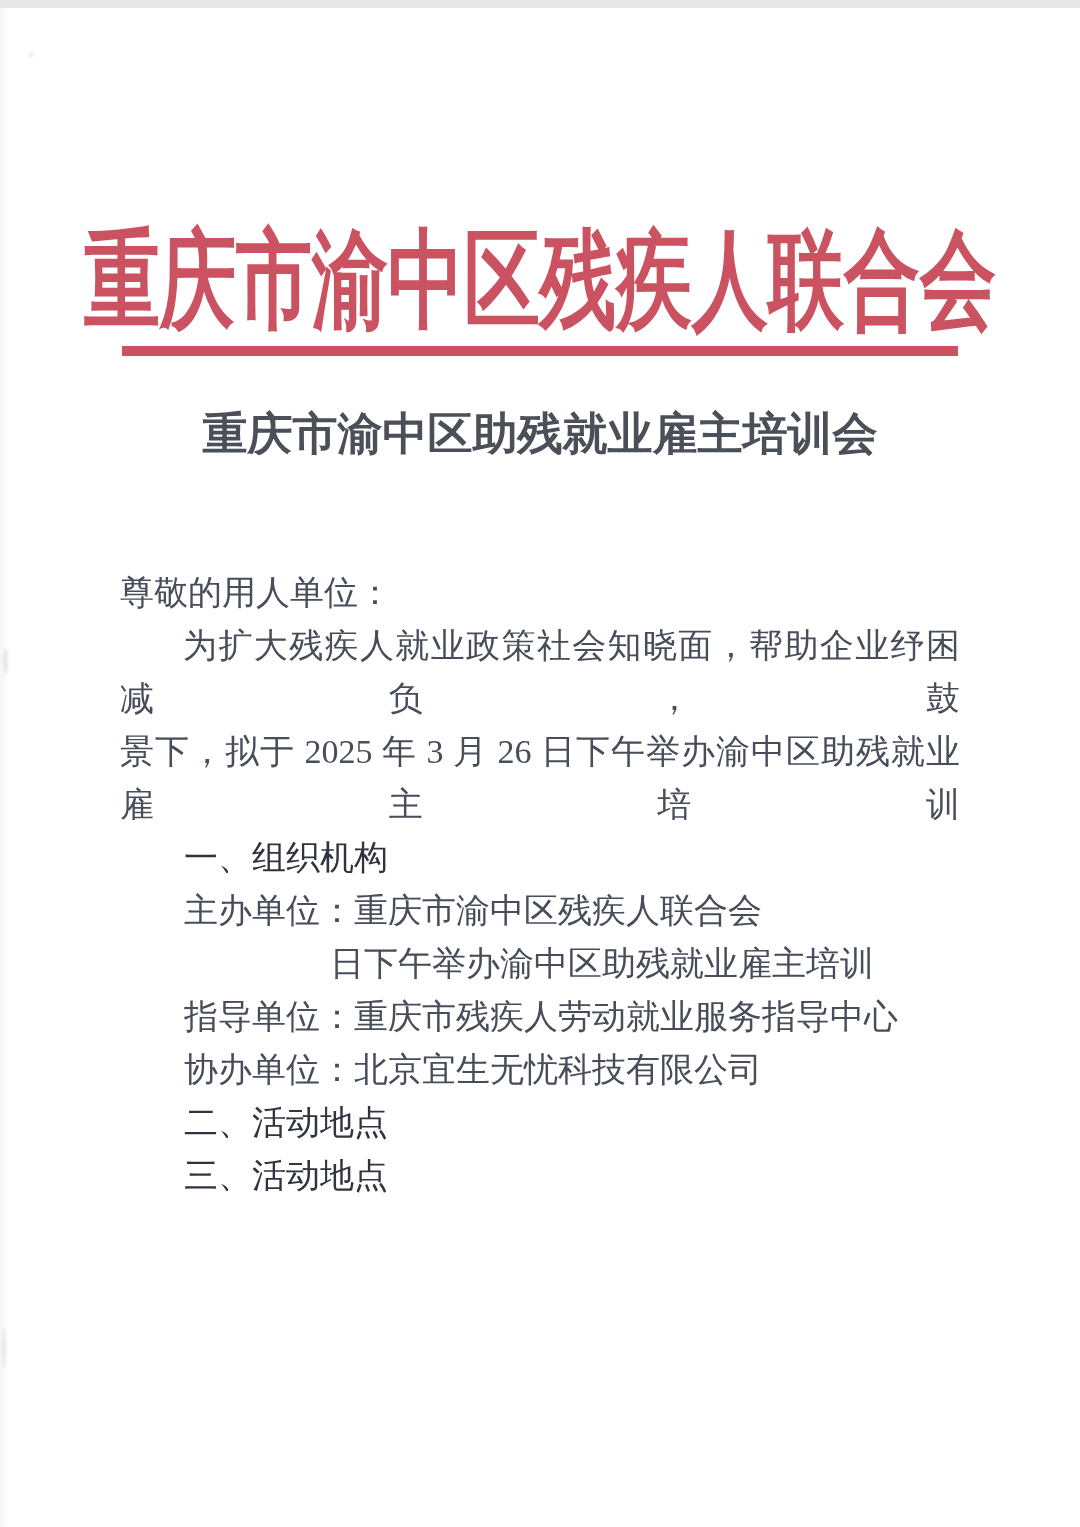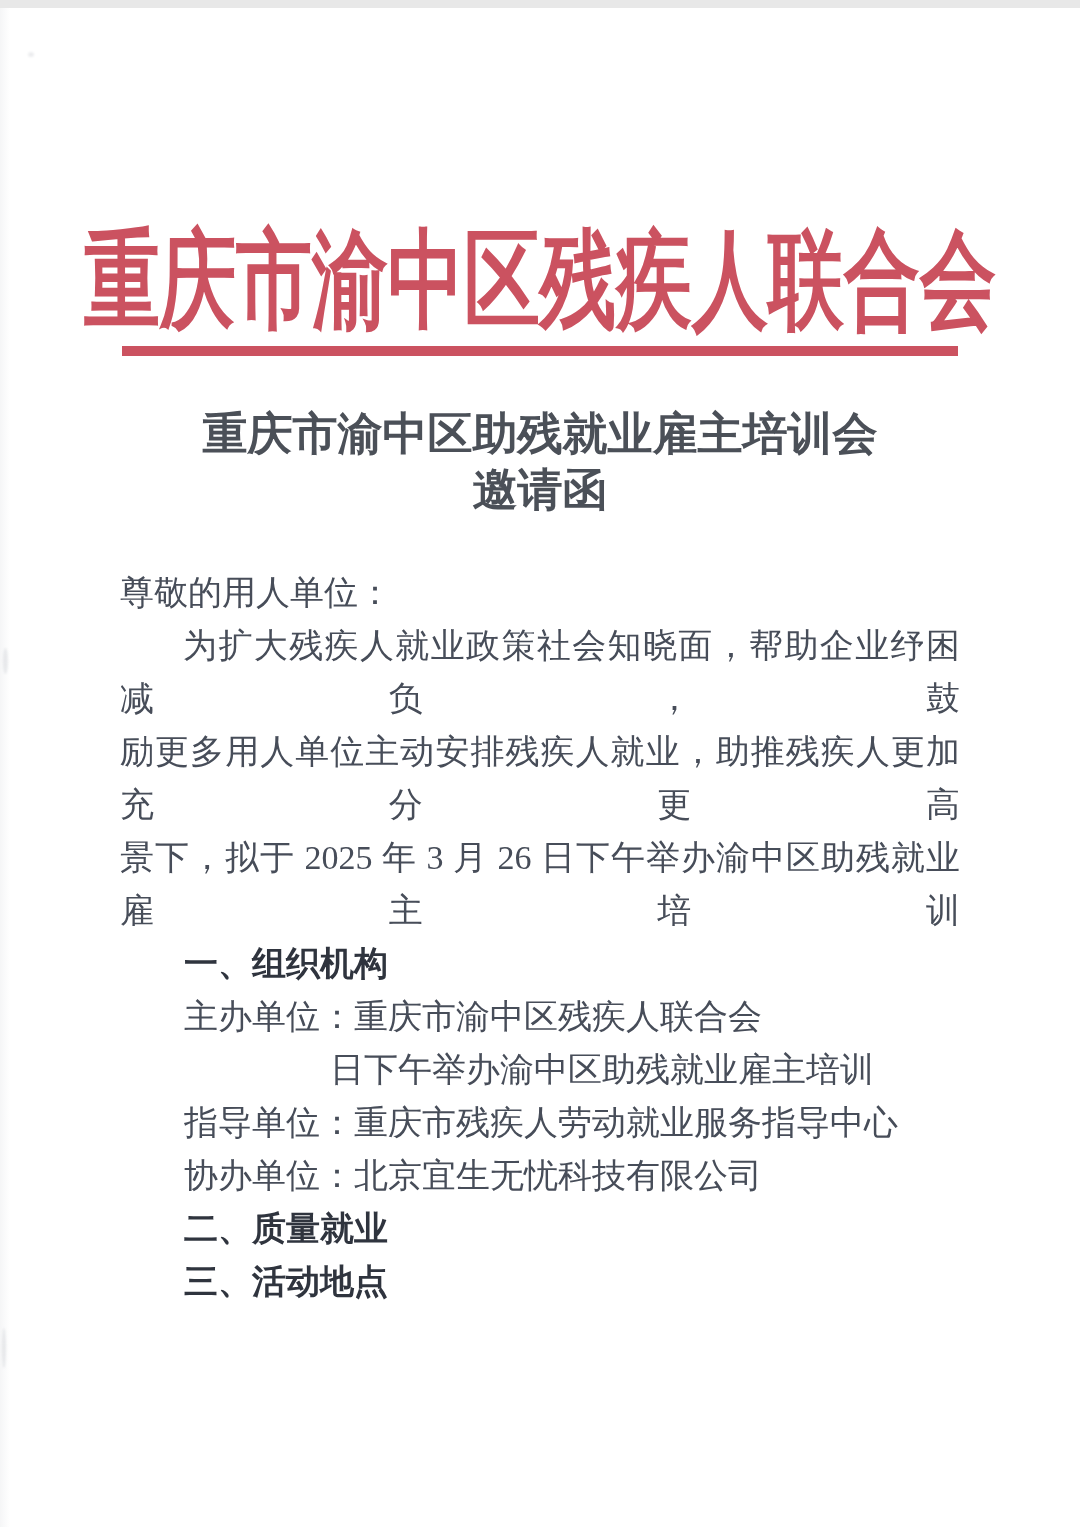--- a/index.html
+++ b/index.html
@@ -82,21 +82,21 @@
   .line { min-height: 53px; }
   .jline {
     text-align: justify;
     text-align-last: justify;
     text-justify: inter-character;
   }
   .first-line { text-indent: 63px; }
   .heading {
     padding-left: 64px;
     font-family: "Liberation Sans", "DejaVu Sans", sans-serif;
-    font-weight: bold;
+    font-weight: normal;
     color: var(--heading-text, #2f343e);
   }
   .sec { padding-left: 64px; }
   .cont { padding-left: 210px; }
 </style>
 </head>
 <body>
 
 <div class="page" style="--page-bg: #ffffff; --accent-red: #cb5260; --title-text: #4b5058; --body-text: #474d59; --heading-text: #2f343e;">
 
@@ -104,45 +104,43 @@
   <div class="speck s1"></div>
   <div class="speck s2"></div>
   <div class="speck s3"></div>
 
   <div class="letterhead-title">重庆市渝中区残疾人联合会</div>
 
   <div class="letterhead-underline"></div>
 
   <div class="doc-title l1">重庆市渝中区助残就业雇主培训会</div>
 
-  <div class="doc-title l2">邀请函</div>
 
   <div class="content">
 
     <div class="line">尊敬的用人单位：</div>
 
     <div class="line jline first-line">为扩大残疾人就业政策社会知晓面，帮助企业纾困减负，鼓</div>
-    <div class="line jline">励更多用人单位主动安排残疾人就业，助推残疾人更加充分更高</div>
     <div class="line jline">景下，拟于 2025 年 3 月 26 日下午举办渝中区助残就业雇主培训</div>
 
     <div class="line heading">一、组织机构</div>
 
     <div class="line sec">
       <span>主办单位：</span><span>重庆市渝中区残疾人联合会</span>
     </div>
 
     <div class="line cont">日下午举办渝中区助残就业雇主培训</div>
 
     <div class="line sec">
       <span>指导单位：</span><span>重庆市残疾人劳动就业服务指导中心</span>
     </div>
 
     <div class="line sec">
       <span>协办单位：</span><span>北京宜生无忧科技有限公司</span>
     </div>
 
-    <div class="line heading">二、质量就业</div>
+    <div class="line heading">二、活动地点</div>
 
 
     <div class="line heading">三、活动地点</div>
 
   </div>
 </div>
 
 </body></html>

